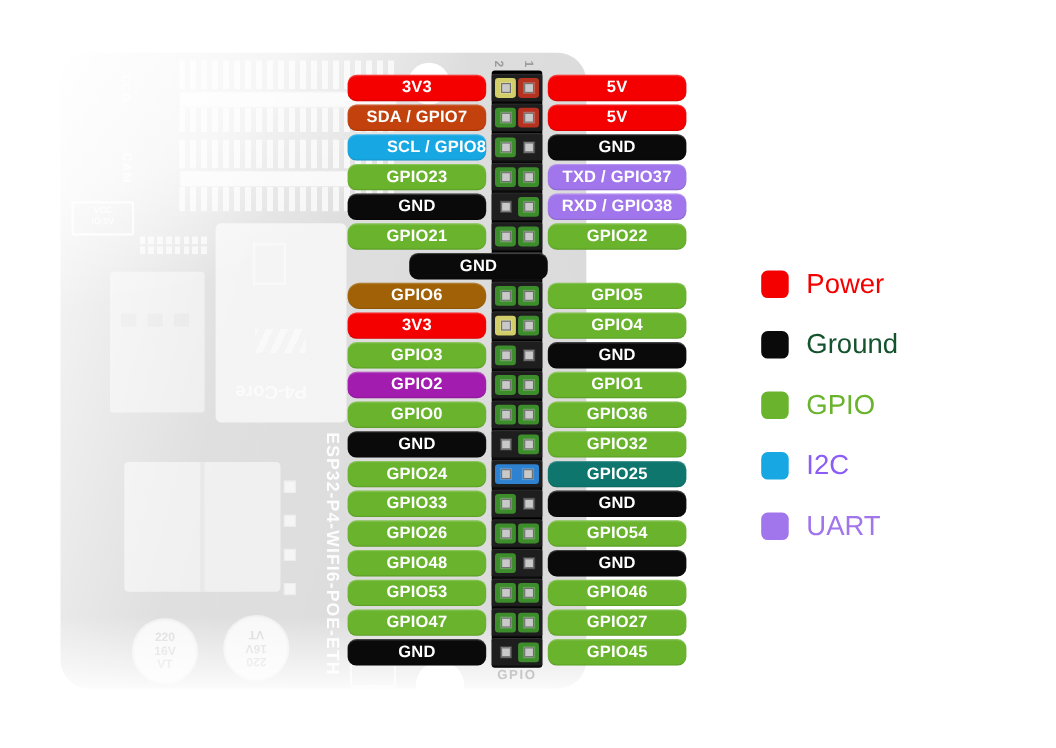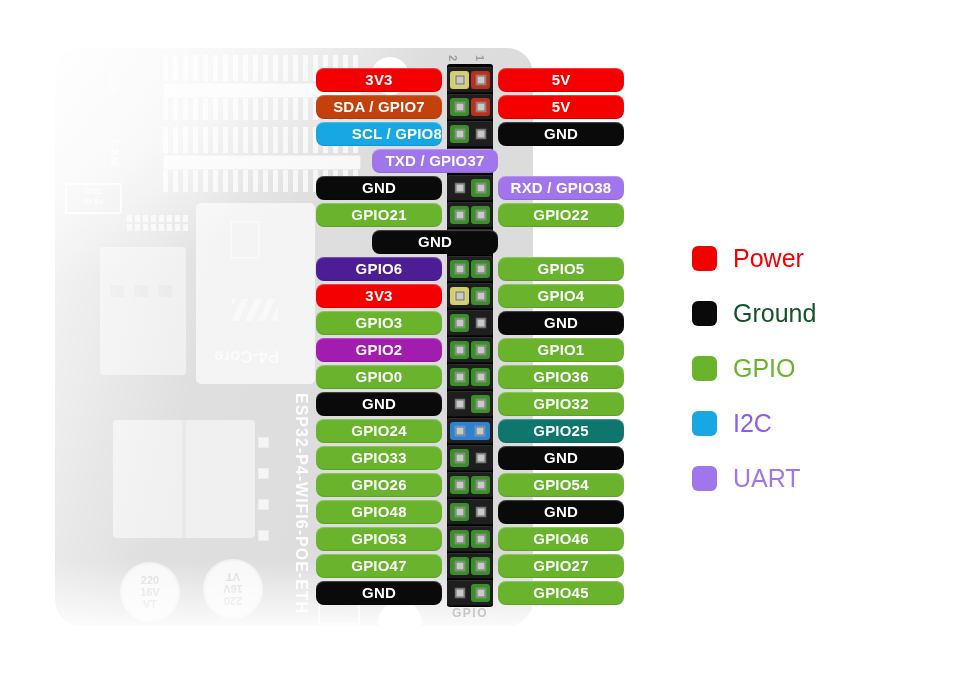--- a/index.html
+++ b/index.html
@@ -332,20 +332,21 @@
     <div class="pill right" style="background: rgb(245, 0, 0);">5V</div>
   </div>
 
   <div class="prow">
     <div class="pill left" style="background: rgb(23, 167, 227); text-align: right;">SCL / GPIO8</div>
     <div class="spacer"></div>
     <div class="pill right" style="background: rgb(10, 10, 10);">GND</div>
   </div>
 
   <div class="prow">
+    <div class="pill left" style="background: rgb(105, 180, 44);">GPIO23</div>
     <div class="spacer"></div>
     <div class="pill right" style="background: rgb(161, 117, 235);">TXD / GPIO37</div>
   </div>
 
   <div class="prow">
     <div class="pill left" style="background: rgb(10, 10, 10);">GND</div>
     <div class="spacer"></div>
     <div class="pill right" style="background: rgb(161, 117, 235);">RXD / GPIO38</div>
   </div>
 
@@ -354,21 +355,21 @@
     <div class="spacer"></div>
     <div class="pill right" style="background: rgb(105, 180, 44);">GPIO22</div>
   </div>
 
   <div class="prow">
     <div class="spacer"></div>
     <div class="pill right" style="background: rgb(10, 10, 10);">GND</div>
   </div>
 
   <div class="prow">
-    <div class="pill left" style="background: #4c1d95;">GPIO6</div>
+    <div class="pill left" style="background: #a16207; border-radius: 11px;">GPIO6</div>
     <div class="spacer"></div>
     <div class="pill right" style="background: rgb(105, 180, 44);">GPIO5</div>
   </div>
 
   <div class="prow">
     <div class="pill left" style="background: rgb(245, 0, 0);">3V3</div>
     <div class="spacer"></div>
     <div class="pill right" style="background: rgb(105, 180, 44);">GPIO4</div>
   </div>
 

